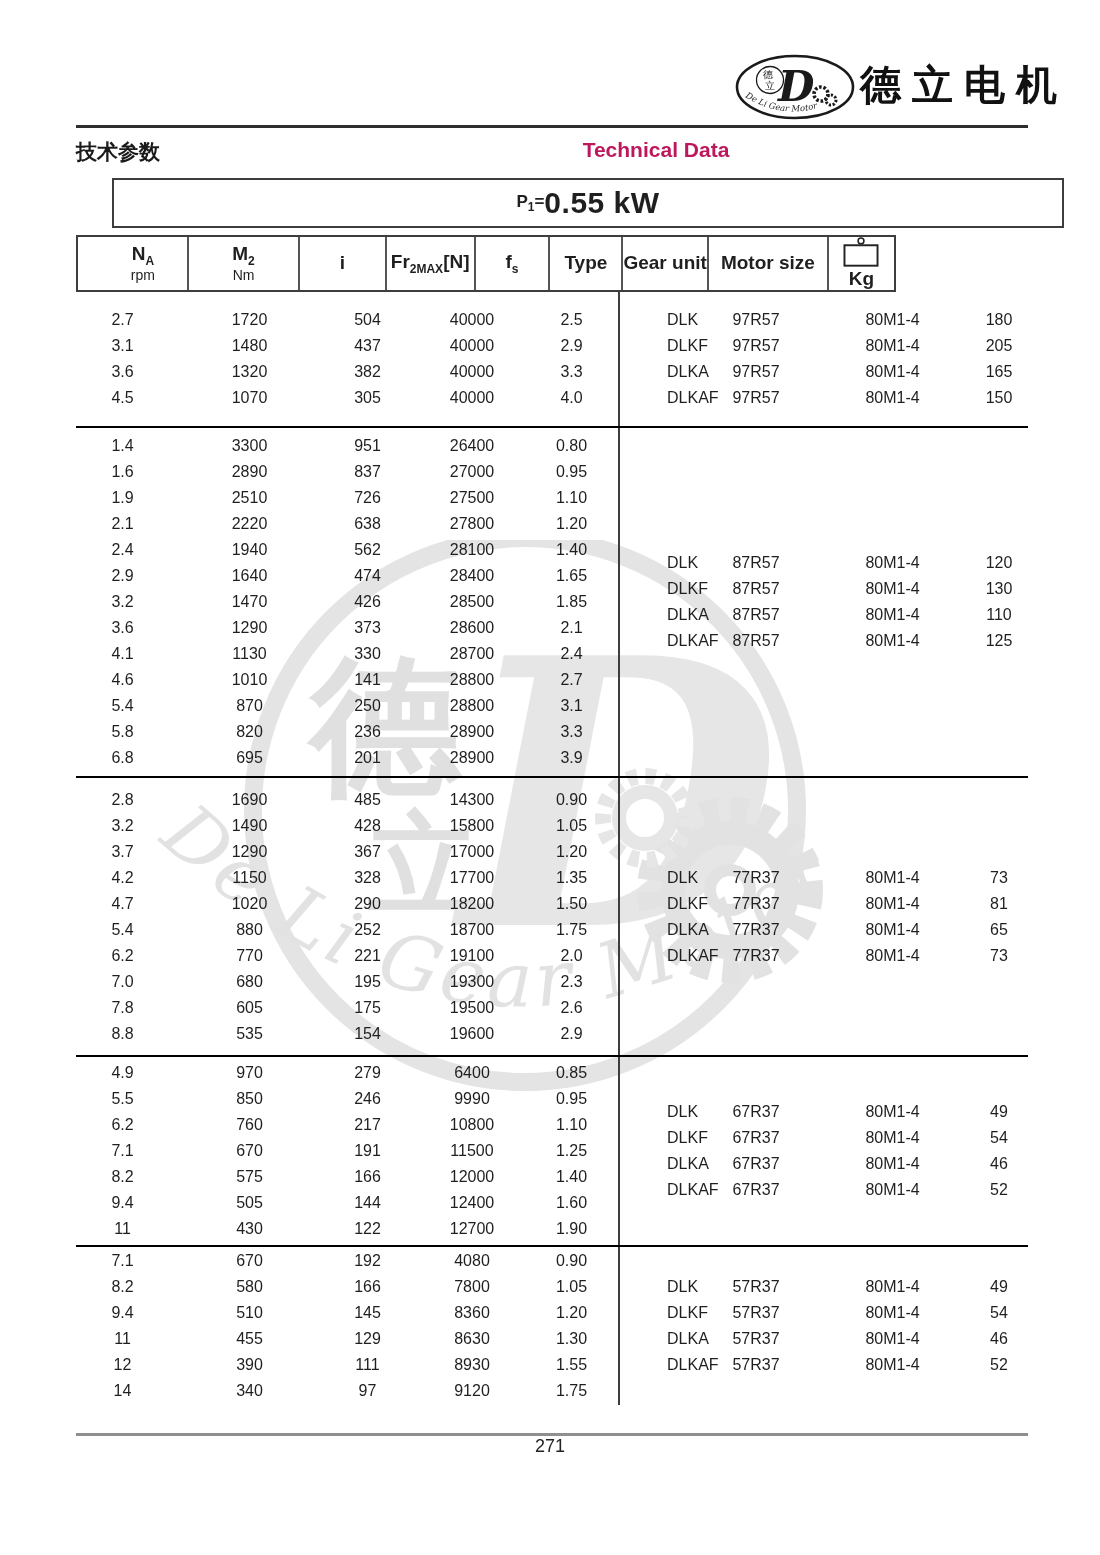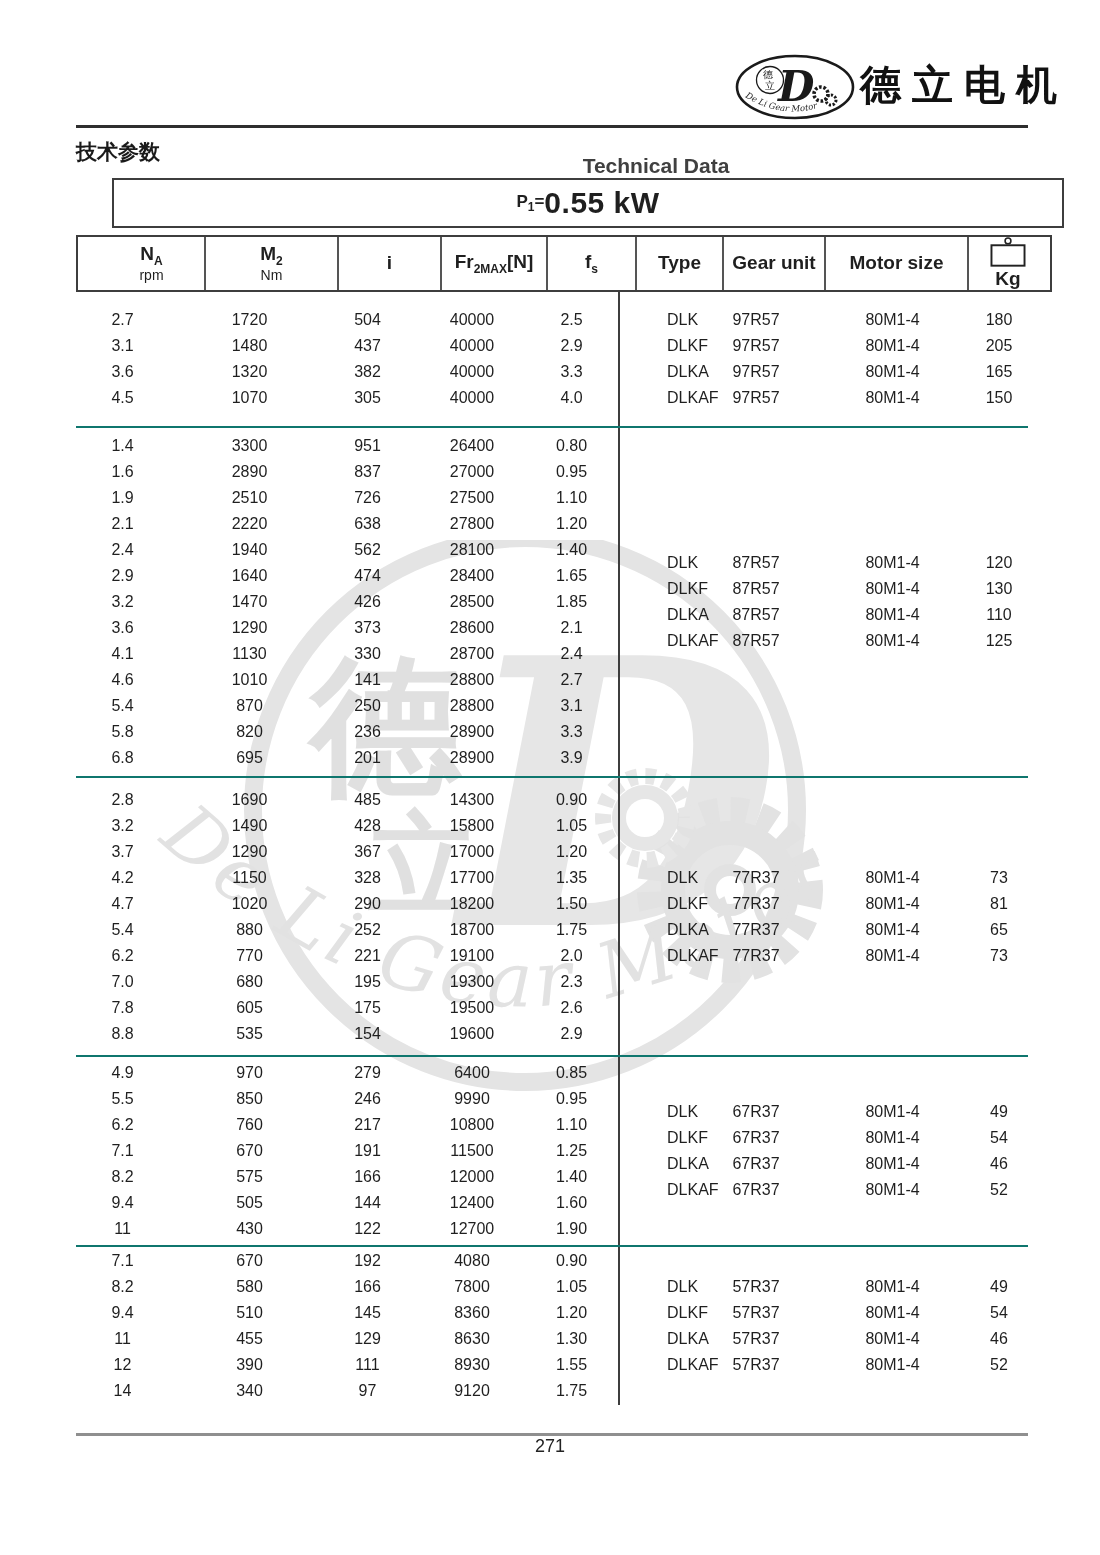--- a/index.html
+++ b/index.html
@@ -27,55 +27,55 @@
   .top-rule { margin-left:76px; width:952px; height:3px; background:#2e2e2e; }
 
   
   .title-row { position:relative; height:50px; }
   .title-zh {
     position:absolute; left:76px; top:10px;
     font-size:21px; font-weight:bold; color:#1a1a1a;
     font-family:"DejaVu Sans", sans-serif;
   }
   .title-en {
-    position:absolute; left:656px; top:26px; transform:translateX(-50%);
-    font-size:21px; font-weight:bold; color:#404040;text-align:center;
+    position:absolute; left:656px; top:10px; transform:translateX(-50%);
+    font-size:21px; font-weight:bold; color:#be185d;text-align:center;
   }
 
   
   .power-box {
     margin-left:112px; width:952px; height:50px;
     border:2px solid #3d3d3d;
     display:flex; align-items:center; justify-content:center;
   }
   .p-label { font-size:17px; font-weight:bold; }
   .p-label sub { font-size:12px; font-weight:bold; }
   .p-value { font-size:30px; font-weight:bold; letter-spacing:0.5px; }
 
   
   .table-header {
-    margin:7px 0 0 76px; width:976px; height:57px;
+    margin:7px 0 0 76px; width:820px; height:57px;
     border:2px solid #3d3d3d; display:flex;padding-left:21px;
   }
   .th {
     border-right:2px solid #555; display:flex; flex-direction:column;
     align-items:center; justify-content:center; line-height:1.1;
   }
   .th:last-child { border-right:none; }
   .th-main { font-size:19px; font-weight:bold; }
   .th-main sub { font-size:12px; font-weight:bold; }
   .th-unit { font-size:14px; font-weight:normal; }
   .c0{width:107px}.c1{width:133px}.c2{width:103px}.c3{width:106px}
   .c4{width:89px}.c5{width:87px}.c6{width:102px}.c7{width:143px}.c8{width:78px}
   .th.c8 { justify-content:center; }
   .kg-icon { display:block; margin-bottom:1px; }
 
   
   .table-body { margin-left:76px; width:952px; }
-  .section { display:flex; border-bottom:2px solid #0f766e; }
+  .section { display:flex; border-bottom:2px solid #000000; }
   .section.last { border-bottom:none; }
   .sec1{height:136px}.sec2{height:350px}.sec3{height:279px}.sec4{height:190px}.sec5{height:158px}
   .bl {
     width:544px; border-right:2px solid #3d3d3d;
     display:flex; flex-direction:column; justify-content:center;
   }
   .row { display:flex; flex:0 0 26px; align-items:center; }
   .cell { text-align:center; font-size:16px; }
   .cell.c0{width:107px; padding-right:14px;}
   .cell.c1{width:133px}.cell.c2{width:103px}.cell.c3{width:106px}.cell.c4{width:93px}

